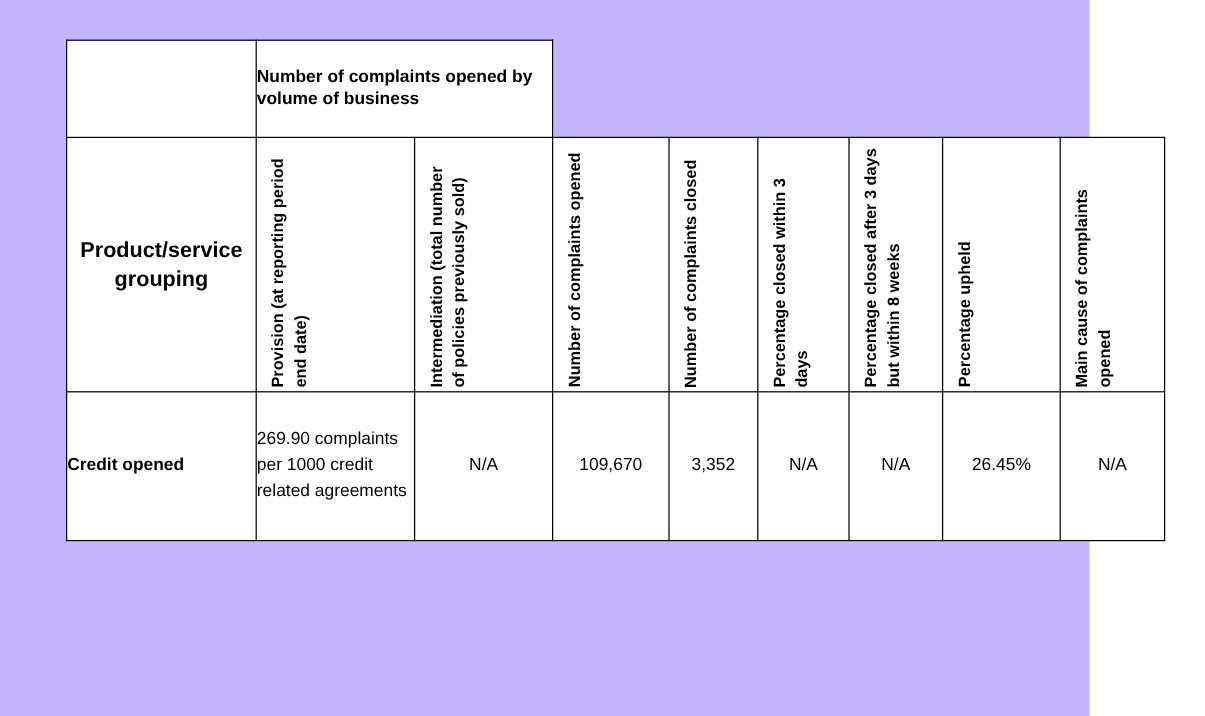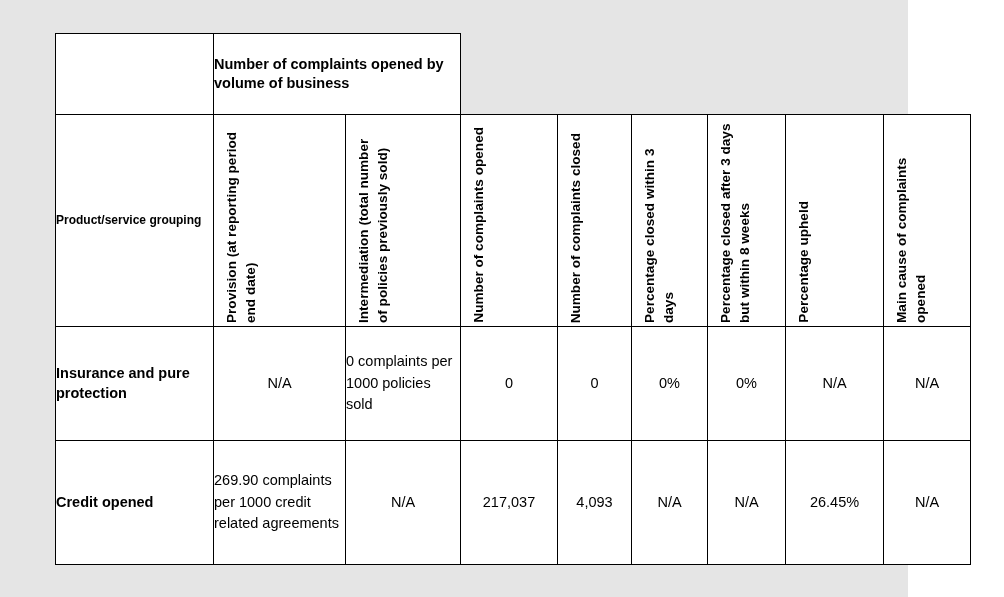--- a/index.html
+++ b/index.html
@@ -13,21 +13,21 @@
     height: 597px;
     font-family: "Liberation Sans", sans-serif;
     color: #000000;
     overflow: hidden;
   }
 
   .page {
     position: relative;
     width: 908px;
     height: 597px;
-    background: #e5e5e5;
+    background: #c4b5fd;
   }
 
   
   .complaints-table {
     position: absolute;
     left: 55px;
     top: 33px;
     width: 915px;
     border-collapse: collapse;
     table-layout: fixed;
@@ -66,23 +66,23 @@
     border: none !important;
     background: transparent !important;
   }
 
   
   .hdr2 td { height: 211px; }
 
   .hdr-label-flat {
     padding: 0 12px;
     font-weight: bold;
-    font-size: 12px;
+    font-size: 18px;
     line-height: 1.32;
-    text-align: left;
+    text-align: center;
   }
 
   .rot-wrap {
     height: 205px;
     display: flex;
     align-items: flex-end;
     justify-content: flex-start;
     padding-left: 9px;
     box-sizing: border-box;
   }
@@ -191,38 +191,27 @@
             <span class="rot-text">Percentage upheld</span>
           </div>
         </td>
         <td>
           <div class="rot-wrap">
             <span class="rot-text">Main cause of complaints opened</span>
           </div>
         </td>
       </tr>
 
-      <tr class="body-row">
-        <td class="cell-rowhead">Insurance and pure protection</td>
-        <td class="cell-center">N/A</td>
-        <td class="cell-wrap-left">0 complaints per 1000 policies sold</td>
-        <td class="cell-center">0</td>
-        <td class="cell-center">0</td>
-        <td class="cell-center">0%</td>
-        <td class="cell-center">0%</td>
-        <td class="cell-center">N/A</td>
-        <td class="cell-center">N/A</td>
-      </tr>
 
       <tr class="body-row tall">
         <td class="cell-rowhead">Credit opened</td>
         <td class="cell-wrap-left">269.90 complaints per 1000 credit related agreements</td>
         <td class="cell-center">N/A</td>
-        <td class="cell-center">217,037</td>
-        <td class="cell-center">4,093</td>
+        <td class="cell-center">109,670</td>
+        <td class="cell-center">3,352</td>
         <td class="cell-center">N/A</td>
         <td class="cell-center">N/A</td>
         <td class="cell-center">26.45%</td>
         <td class="cell-center">N/A</td>
       </tr>
 
     </tbody>
   </table>
 
 </div>

